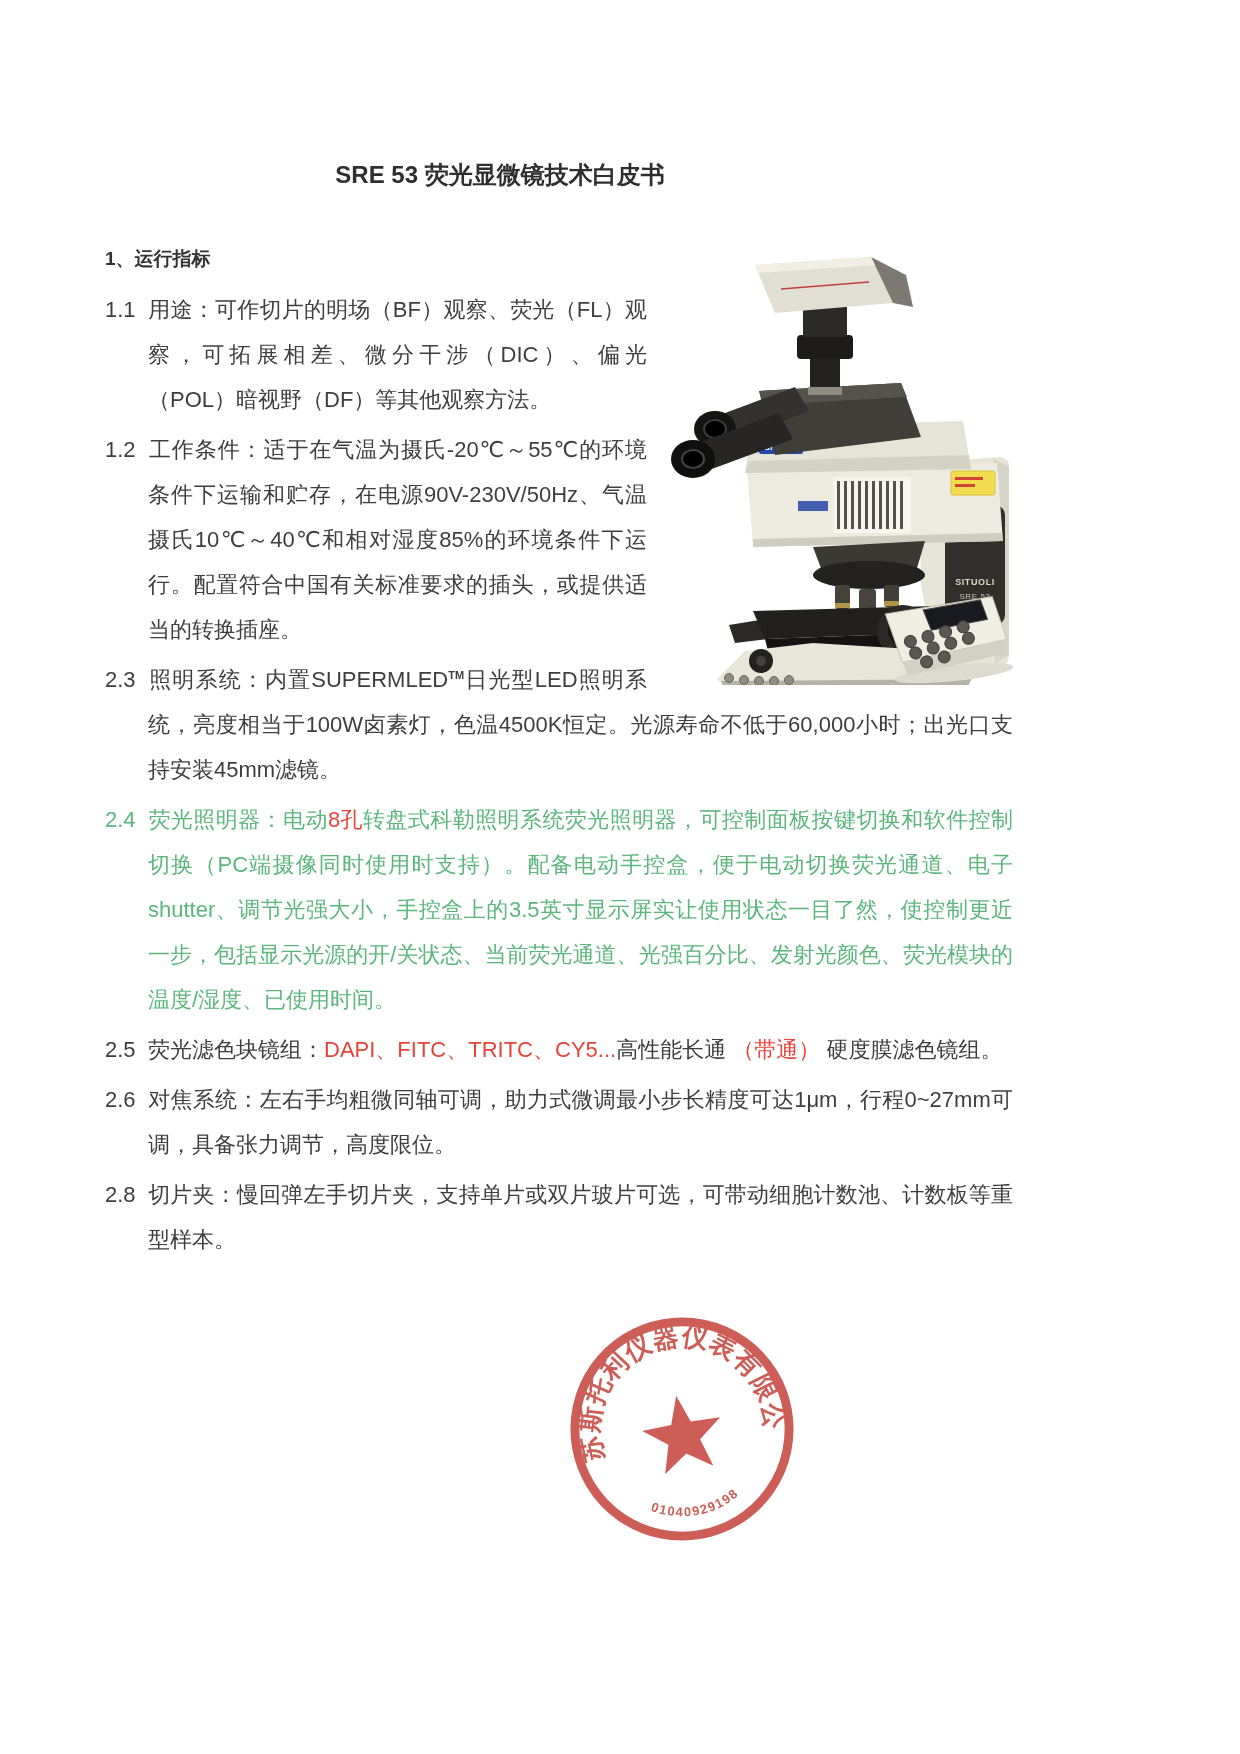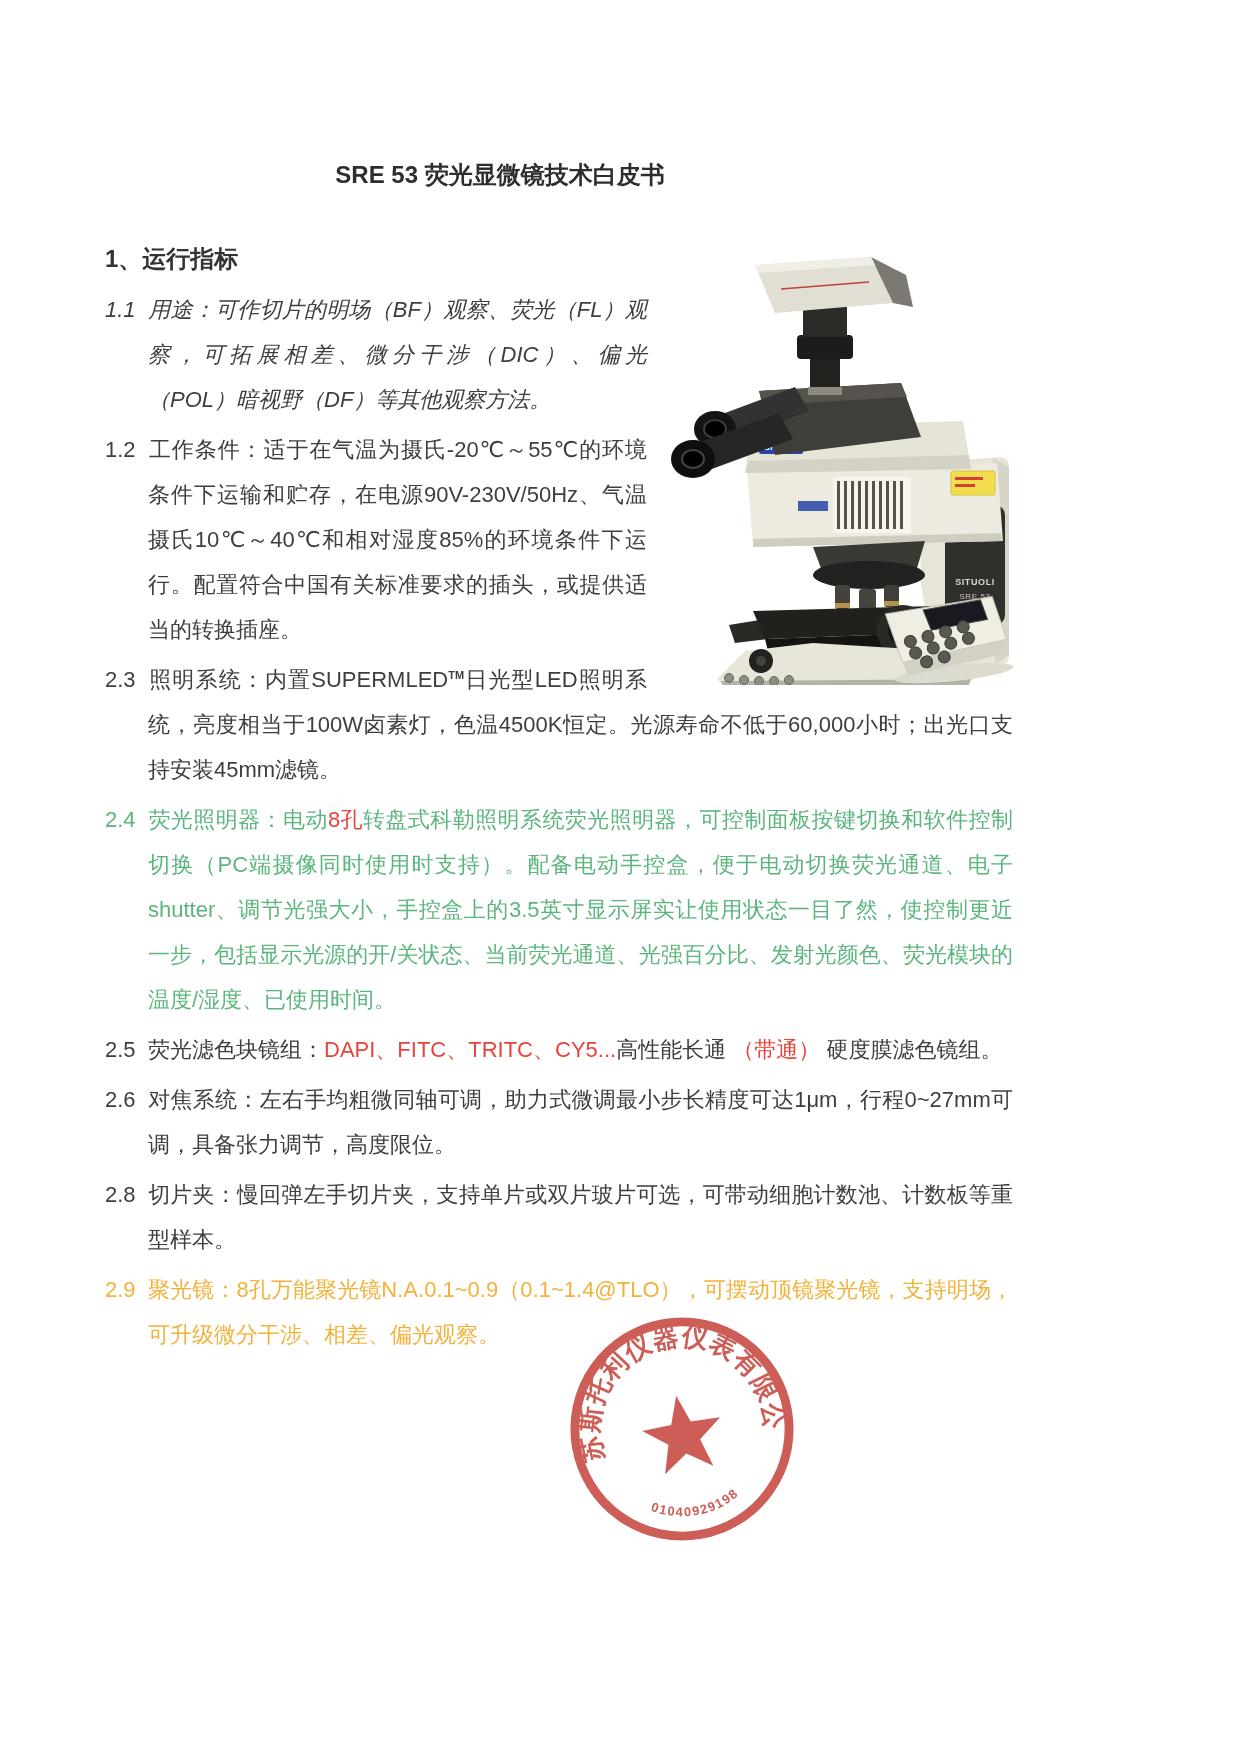--- a/index.html
+++ b/index.html
@@ -10,29 +10,29 @@
   .page{
     position:relative; width:1101px; height:1754px; background:#fff;
     overflow:hidden; box-sizing:border-box; padding:0 88px 0 105px;
     font-family:"Liberation Sans","DejaVu Sans",sans-serif;
     color:var(--body-text);
   }
   h1.title{
     font-size:24px; font-weight:bold; text-align:center;
     margin:158px 118px 0 0; line-height:34px; color:#2e2e2e;
   }
-  h2.sec-h{font-size:24px; font-weight:bold; line-height:30px; margin:0; color:#333;}
+  h2.sec-h{font-size:19px; font-weight:bold; line-height:30px; margin:0; color:#333;}
   #h-sec1{margin-top:52px;}
   #h-sec2{margin-top:44px;}
   p.item{
     margin:5px 0 0 0; font-size:22px; line-height:45px;
     text-align:justify; text-justify:inter-character;
     padding-left:43px; text-indent:-43px;
   }
-  p.first{margin-top:13px;font-style:italic;}
+  p.first{margin-top:13px;}
   p.item .num{display:inline-block; width:43px; text-indent:0;}
   .g{color:var(--green);} .r{color:var(--red);} .o{color:var(--orange);}
   sup.tm{font-size:11px; vertical-align:super; line-height:0;font-weight:bold;}
   .figure{
     float:right; width:350px; height:430px; margin:63px 0 12px 16px;
     position:relative;
   }
   .stamp{
     position:absolute; left:563px; top:1310px; width:238px; height:238px;
     mix-blend-mode:multiply; opacity:.88; transform:rotate(-10deg);
@@ -196,21 +196,20 @@
 
   <p class="item"><span class="num g">2.4</span><span><span class="g">荧光照明器：电动</span><span class="r">8孔</span><span class="g">转盘式科勒照明系统荧光照明器，可控制面板按键切换和软件控制切换（PC端摄像同时使用时支持）。配备电动手控盒，便于电动切换荧光通道、电子shutter、调节光强大小，手控盒上的3.5英寸显示屏实让使用状态一目了然，使控制更近一步，包括显示光源的开/关状态、当前荧光通道、光强百分比、发射光颜色、荧光模块的温度/湿度、已使用时间。</span></span></p>
 
   <p class="item"><span class="num">2.5</span><span><span>荧光滤色块镜组：</span><span class="r">DAPI、FITC、TRITC、CY5...</span><span>高性能长通 </span><span class="r">（带通） </span><span>硬度膜滤色镜组。</span></span></p>
 
   <p class="item"><span class="num">2.6</span><span>对焦系统：左右手均粗微同轴可调，助力式微调最小步长精度可达1μm，行程0~27mm可调，具备张力调节，高度限位。</span></p>
 
 
   <p class="item"><span class="num">2.8</span><span>切片夹：慢回弹左手切片夹，支持单片或双片玻片可选，可带动细胞计数池、计数板等重型样本。</span></p>
 
-  <p class="item"><span class="num o">2.9</span><span class="o">聚光镜：8孔万能聚光镜N.A.0.1~0.9（0.1~1.4@TLO），可摆动顶镜聚光镜，支持明场，可升级微分干涉、相差、偏光观察。</span></p>
 
   <div class="stamp">
     <svg viewBox="0 0 240 240" width="238" height="238">
       <circle cx="120" cy="120" r="108" fill="none" class="sr" stroke-width="9"></circle>
       <path class="sf" d="M120,86 L130,114.2 L159.9,115 L136.2,133.3 L144.7,162 L120,145 L95.3,162 L103.8,133.3 L80.1,115 L110,114.2 Z"></path>
       <path id="arcTop" d="M41.1,148.7 A84,84 0 1 1 198.9,148.7" fill="none"></path>
       <text class="sf seal-text"><textPath href="#arcTop" startOffset="50%" text-anchor="middle">江苏斯托利仪器仪表有限公司</textPath></text>
       <path id="arcBot" d="M47.9,170.5 A88,88 0 0 0 192.1,170.5" fill="none"></path>
       <text class="sf seal-code"><textPath href="#arcBot" startOffset="50%" text-anchor="middle">01040929198</textPath></text>
     </svg>

